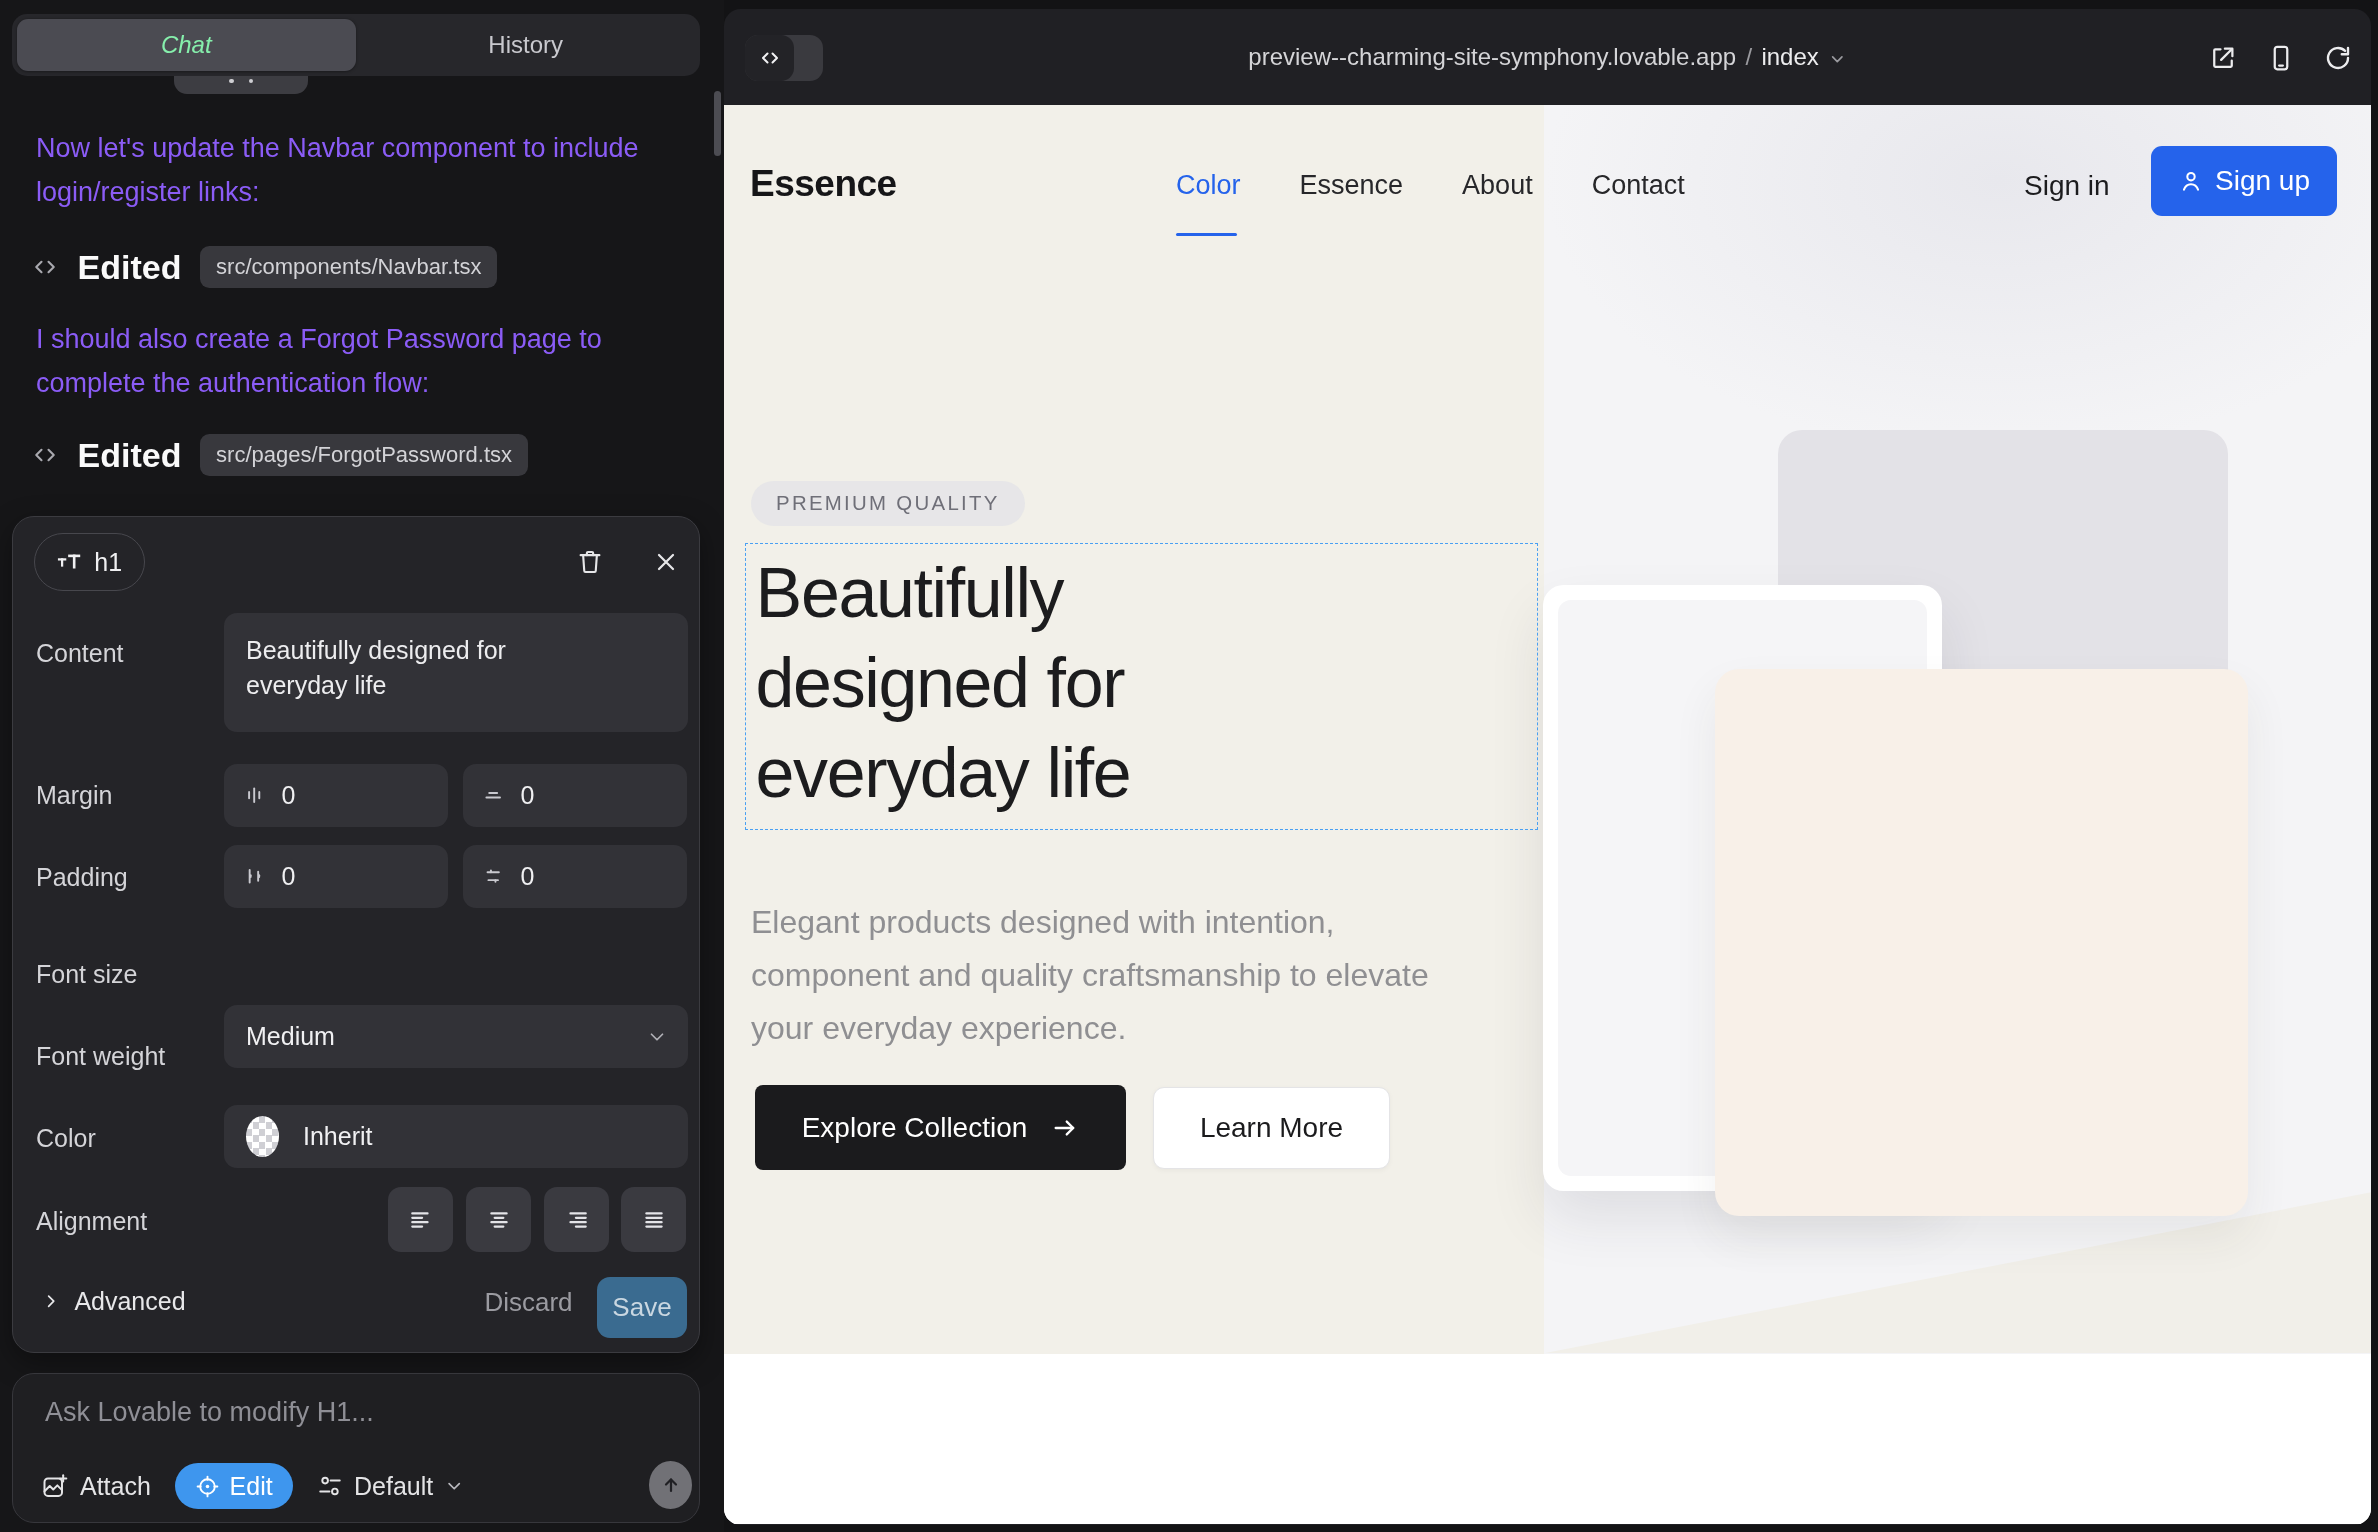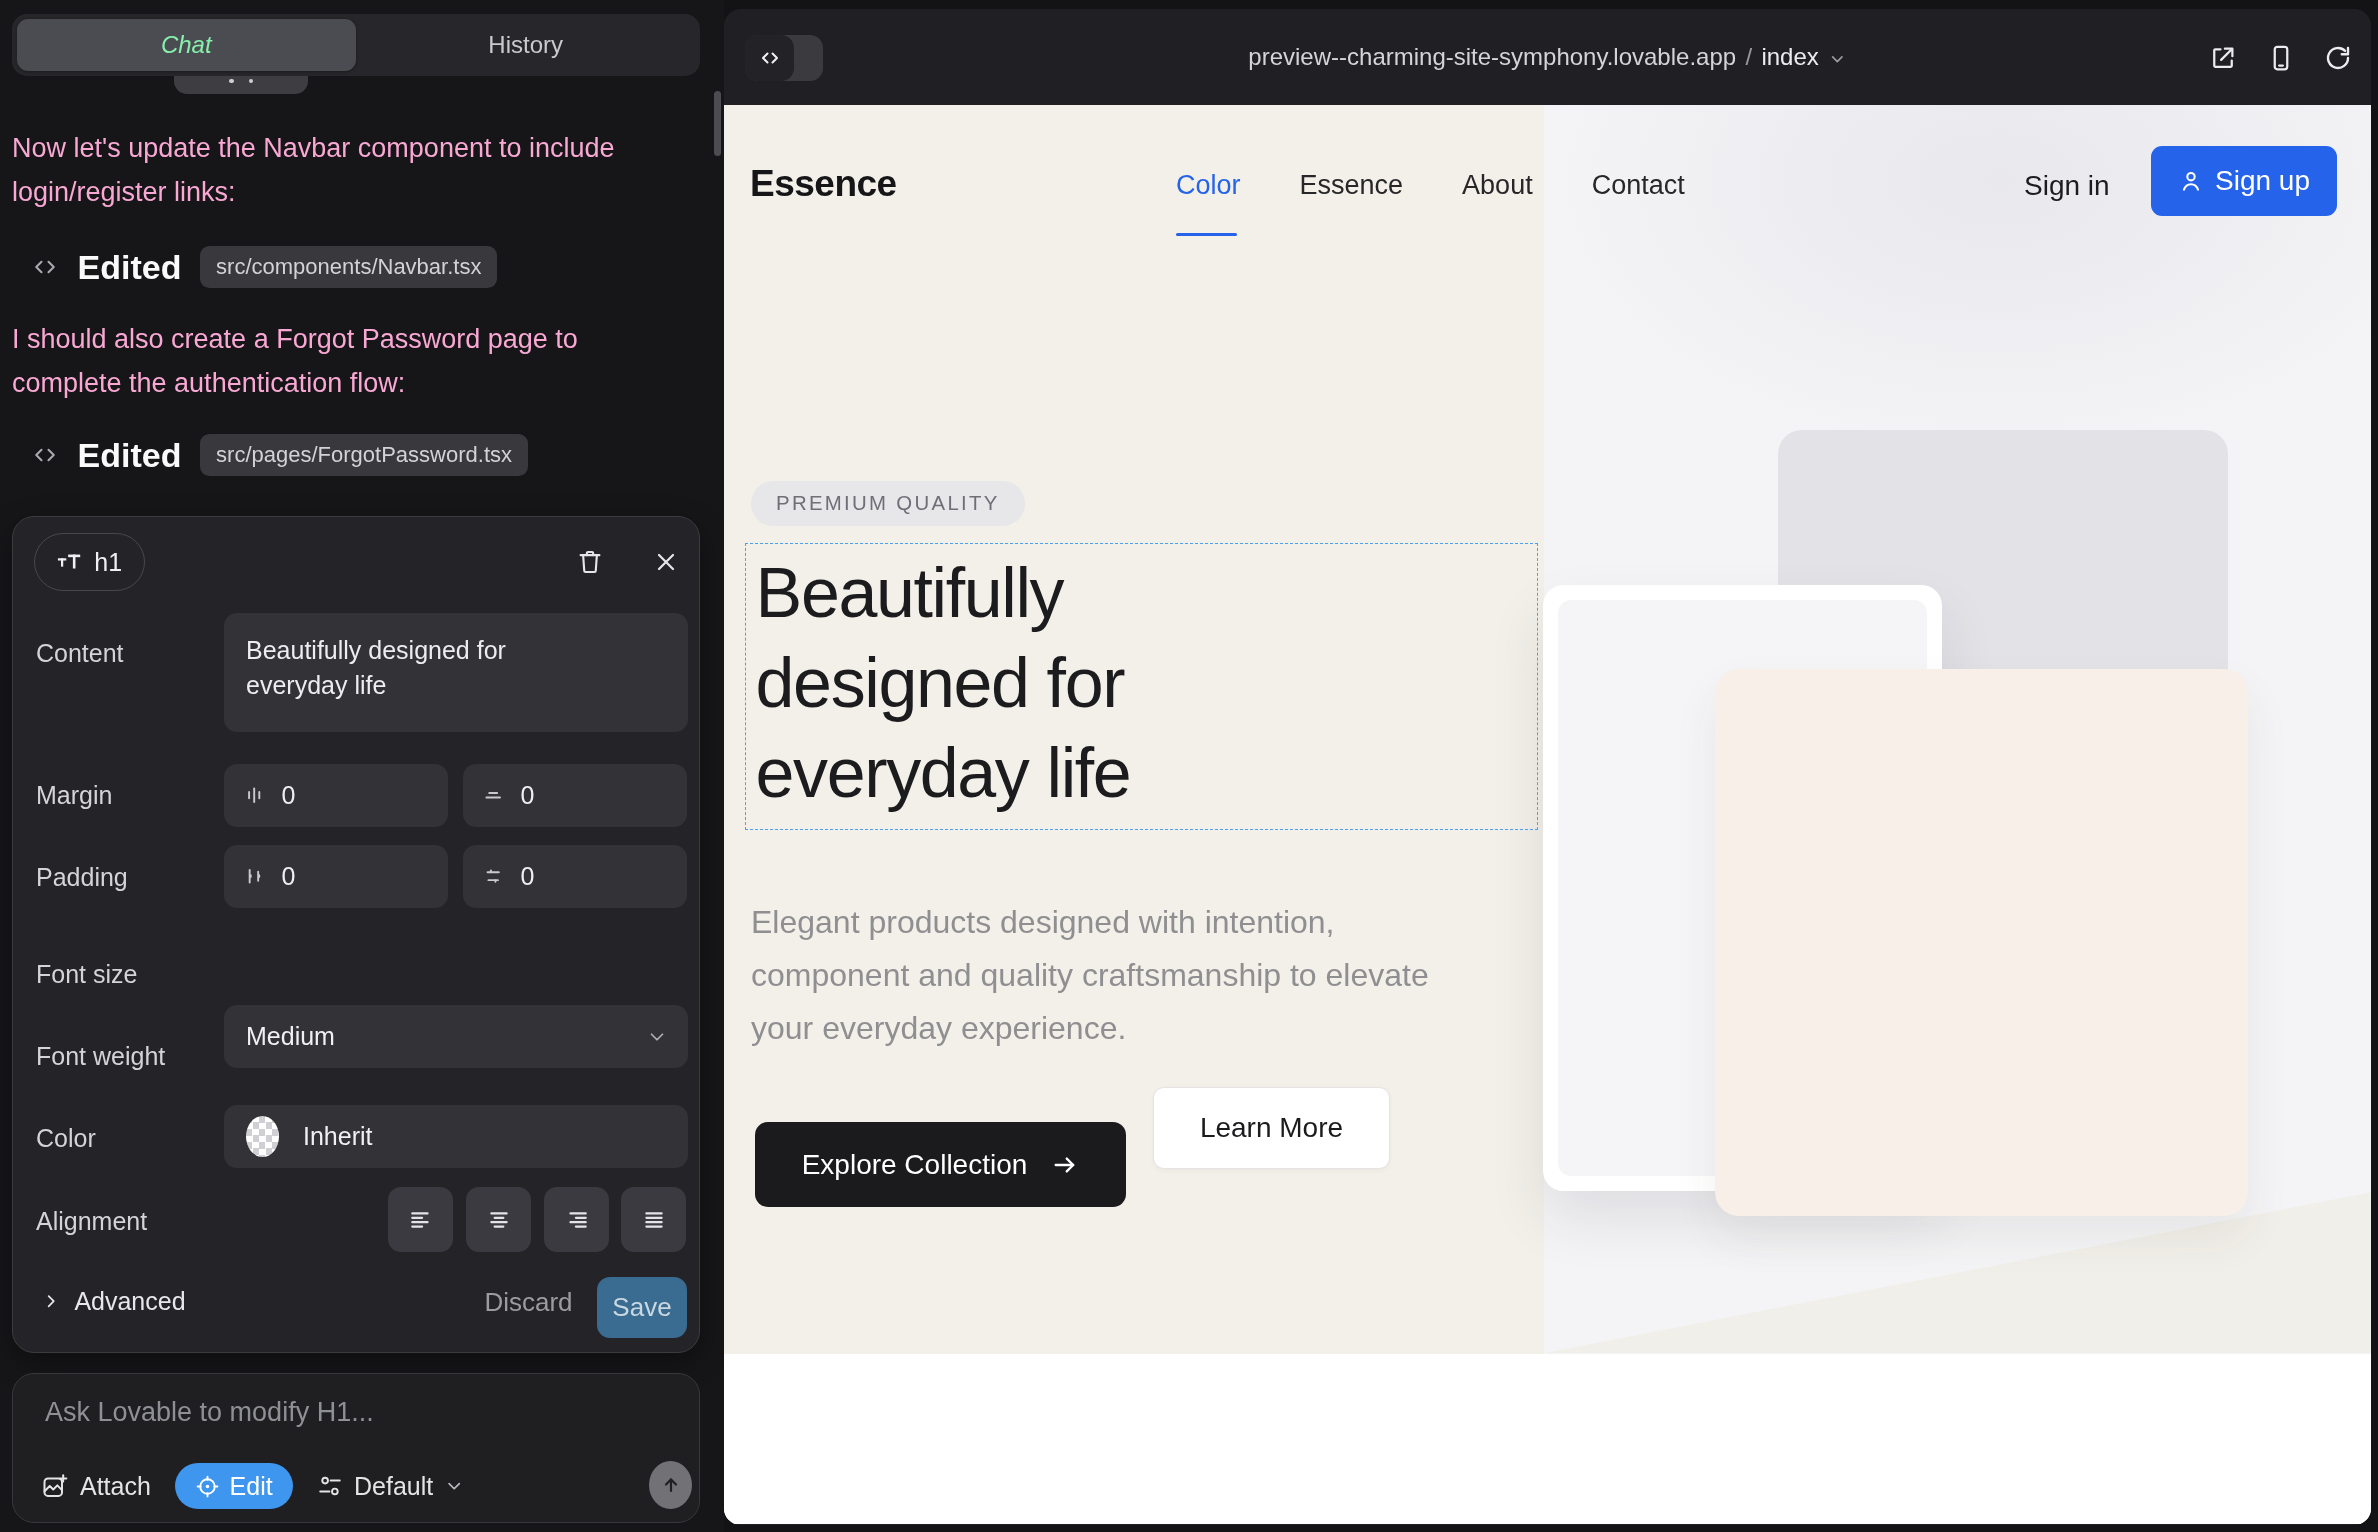--- a/index.html
+++ b/index.html
@@ -11,21 +11,21 @@
   
   .left-panel{position:absolute;left:0;top:0;width:724px;height:1532px;background:#161618;}
 
   .tabbar{position:absolute;left:12px;top:14px;width:688px;height:62px;background:#27272b;border-radius:15px;display:flex;padding:4.6px;}
   .tab{flex:1;display:flex;align-items:center;justify-content:center;font-size:24px;color:#c9c9ce;border-radius:11px;cursor:pointer;}
   .tab.active{background:#4b4b52;color:#86efac;box-shadow:0 0.9px 2.8px rgba(0,0,0,.35);font-style:italic;}
 
   .chip-fragment{position:absolute;left:174px;top:76px;width:134px;height:17.6px;background:#3d3d42;border-radius:0 0 13px 13px;display:flex;align-items:flex-start;justify-content:center;gap:15px;padding-top:2.8px;}
   .chip-fragment .dot{width:4.6px;height:4.6px;border-radius:50%;background:#cfcfd3;}
 
-  .chat-msg{position:absolute;left:12px;width:636px;font-size:27px;line-height:44px;color:#f9a8d4;}
+  .chat-msg{position:absolute;left:36px;width:636px;font-size:27px;line-height:44px;color:#8b5cf6;}
   .msg-1{top:126px;}
   .msg-2{top:317px;}
 
   .edited-row{position:absolute;left:31px;display:flex;align-items:center;gap:18.6px;height:48px;}
   .row-1{top:243px;}
   .row-2{top:431px;}
   .edited-row .code-glyph{color:#a9a9af;}
   .edited-label{font-size:34px;font-weight:bold;color:#fafafa;}
   .file-chip{background:#38383d;color:#d3d3d7;font-size:22px;padding:8.3px 16px;border-radius:9.3px;white-space:nowrap;}
 
@@ -95,21 +95,21 @@
   .nav-link{cursor:pointer;}
   .nav-link.active{color:#2563eb;position:relative;}
   .nav-link.active::after{content:"";position:absolute;left:0;right:3.7px;bottom:-35px;height:3.7px;background:#2563eb;border-radius:1.9px;}
   .sign-in{position:absolute;left:1300px;top:65px;font-size:28px;color:#1c1c1e;cursor:pointer;}
   .sign-up{position:absolute;left:1427px;top:41px;width:186px;height:70px;background:#2563eb;border-radius:11px;color:#fff;font-size:28px;display:flex;align-items:center;justify-content:center;gap:11px;cursor:pointer;}
 
   .hero-badge{position:absolute;left:27px;top:376px;height:45px;padding:0 25px;border-radius:927px;background:rgba(228,228,231,.8);display:flex;align-items:center;font-size:20.4px;letter-spacing:2.3px;color:#6f6f78;font-weight:500;}
   .h1-box{position:absolute;left:21.3px;top:438px;width:793px;height:287px;border:1.9px dashed #4aa0f2;}
   .h1-text{margin:0;padding:3.7px 0 0 9.3px;width:594px;font-size:70px;line-height:90px;font-weight:500;letter-spacing:-1.4px;color:#1c1c1e;}
   .hero-para{position:absolute;left:27px;top:759px;width:705px;font-size:32px;line-height:53px;color:#8f8f92;}
-  .btn-primary{position:absolute;left:31px;top:980px;width:371px;height:85px;background:#1b1b1d;border-radius:13px;color:#fff;font-size:28px;display:flex;align-items:center;justify-content:center;gap:24px;cursor:pointer;margin-top:37px;}
+  .btn-primary{position:absolute;left:31px;top:980px;width:371px;height:85px;background:#1b1b1d;border-radius:8px;color:#fff;font-size:28px;display:flex;align-items:center;justify-content:center;gap:24px;cursor:pointer;}
   .btn-secondary{position:absolute;left:429px;top:982px;width:237px;height:82px;background:#fff;border:1.4px solid #e4e4e6;border-radius:11px;color:#1b1b1d;font-size:28px;display:flex;align-items:center;justify-content:center;cursor:pointer;box-shadow:0 1.9px 5.6px rgba(0,0,0,.04);}
   .sect-white{position:absolute;left:0;top:1249px;width:1647px;height:171px;background:#ffffff;}
 </style>
 </head>
 <body>
 
 <div class="stage">
 
   <aside class="left-panel">
 

